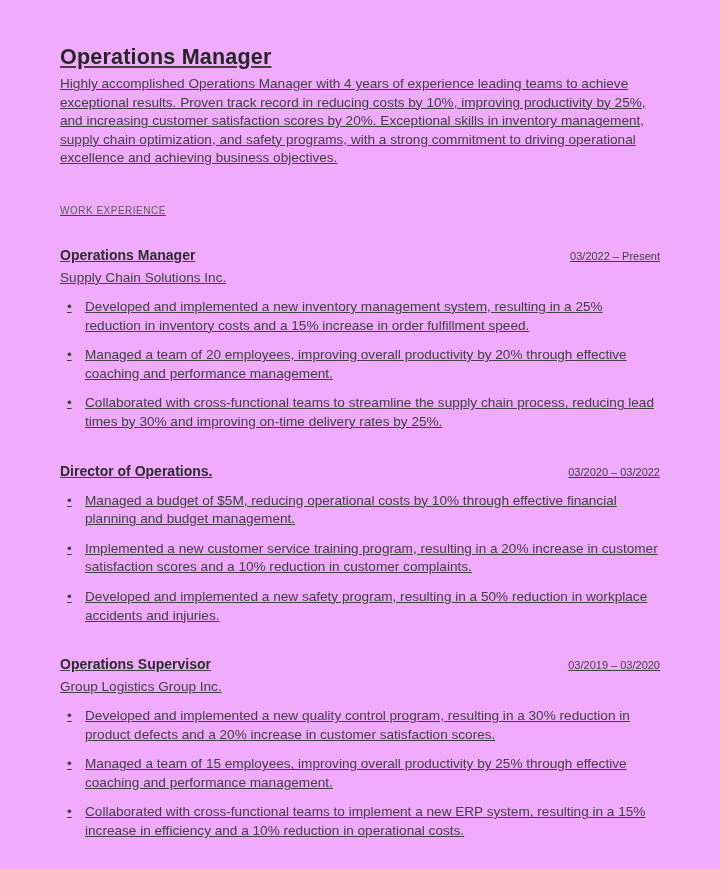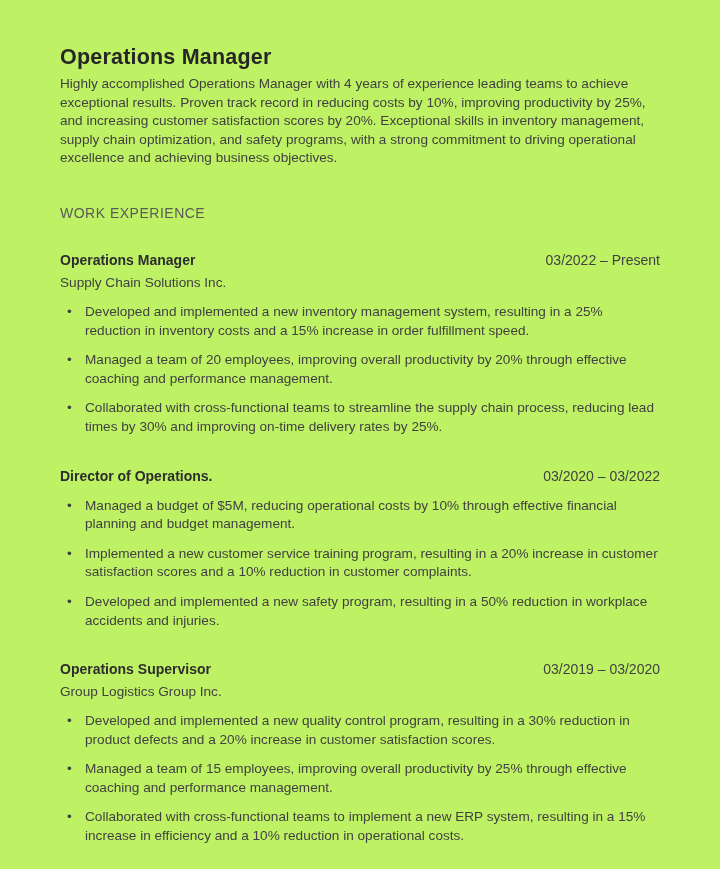--- a/index.html
+++ b/index.html
@@ -5,61 +5,62 @@
   * { margin: 0; padding: 0; box-sizing: border-box; }
   html, body { background: #ffffff; }
   body {
     width: 720px; height: 869px;
     font-family: "Liberation Sans", sans-serif;
     -webkit-font-smoothing: antialiased;
   }
   .page {
     position: relative;
     width: 720px; height: 869px;
-    background: #bef264;
+    background: #f0abfc;
     padding: 44px 60px 0 60px;
     overflow: hidden;
     color: #414141;
+    text-decoration: underline;
   }
   .resume-title {
     font-size: 21.5px;
     font-weight: 700;
     color: #262626;
     letter-spacing: 0.2px;
     line-height: 26px;
   }
   .resume-summary {
     margin-top: 5px;
     font-size: 13.6px;
     line-height: 18.6px;
     color: #414141;
     max-width: 602px;
   }
   .section-label {
     margin-top: 37px;
-    font-size: 14px;
+    font-size: 10px;
     font-weight: 400;
     letter-spacing: 0.5px;
     color: #5a5a5a;
   }
   .job { margin-top: 30px; }
   .job + .job { }
   .job-header {
     display: flex;
     justify-content: space-between;
     align-items: baseline;
   }
   .job-title {
     font-size: 14px;
     font-weight: 700;
     color: #2d2d2d;
     line-height: 19px;
   }
   .job-dates {
-    font-size: 14px;
+    font-size: 11px;
     color: #414141;
     white-space: nowrap;
   }
   .job-company {
     margin-top: 4px;
     font-size: 13.6px;
     line-height: 18px;
     color: #414141;
   }
   .bullets {

